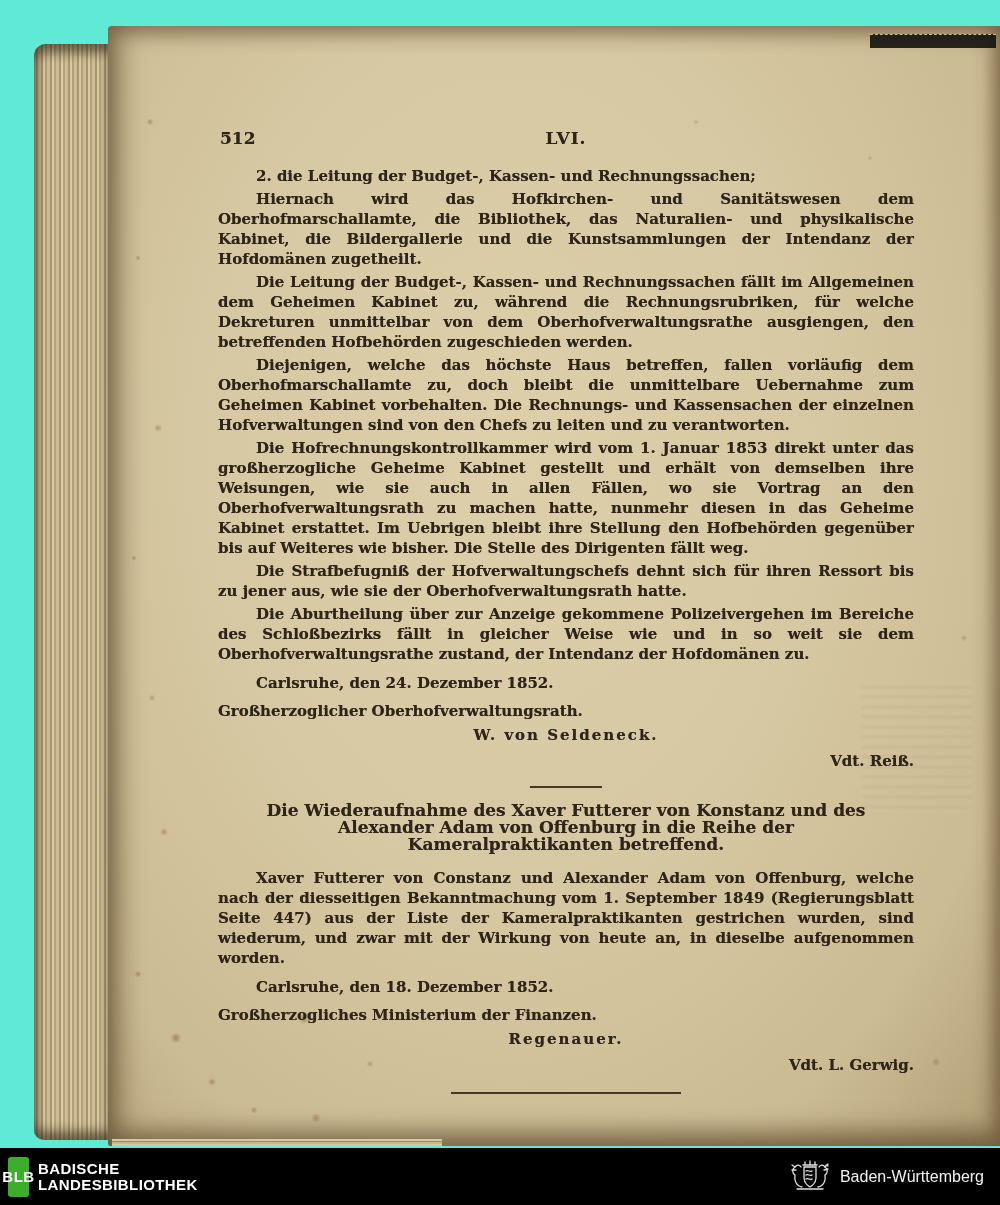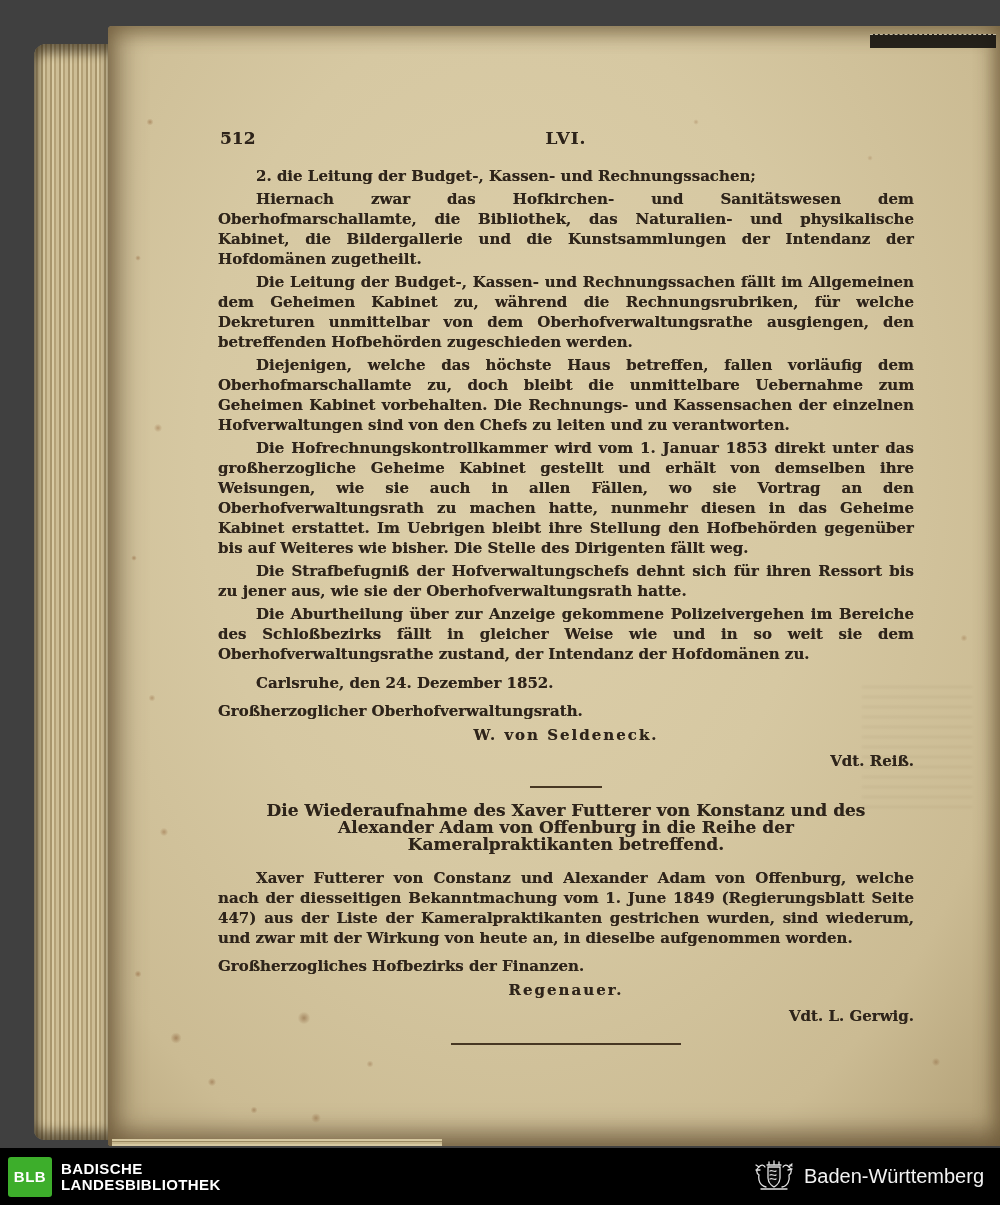--- a/index.html
+++ b/index.html
@@ -1,21 +1,21 @@
 <!DOCTYPE html>
 <html><head>
 <meta charset="utf-8">
 <style>
   html,body{margin:0;padding:0;}
   body{
     width:1000px;height:1205px;position:relative;overflow:hidden;
     background:#000;font-family:"DejaVu Serif", serif;
   }
   
-  .scan-area{position:absolute;left:0;top:0;width:1000px;height:1148px;background:#404040;}
+  .scan-area{position:absolute;left:0;top:0;width:1000px;height:1148px;background:#5eead4;}
   .book-edges{
     position:absolute;left:34px;top:44px;width:78px;height:1096px;
     background:repeating-linear-gradient(90deg,#d9cba4 0 2px,#b4a177 2px 4px,#cdbd95 4px 7px,#a8956c 7px 9px);
     border-radius:12px 0 0 10px;
     box-shadow:inset 0 0 14px rgba(50,38,20,.55), inset 0 10px 10px rgba(30,22,12,.4), inset 0 -10px 10px rgba(30,22,12,.4);
   }
   .bottom-page-edge{
     position:absolute;left:112px;top:1139px;width:330px;height:7px;
     background:repeating-linear-gradient(180deg,#d6c8a0 0 2px,#9c8a62 2px 3px,#c7b78d 3px 5px);
   }
@@ -77,64 +77,65 @@
     display:block;width:640px;margin:0 auto 15px;text-align:center;
     font-size:17px;line-height:17px;text-indent:0;
   }
   
   .footer{
     position:absolute;left:0;top:1148px;width:1000px;height:57px;background:#000;
     display:flex;align-items:center;color:#fff;
     font-family:"Liberation Sans", sans-serif;
   }
   .blb-logo{
-    width:44px;height:40px;margin-left:8px;background:#3dae2b;border-radius:3px;
+    width:21px;height:40px;margin-left:8px;background:#3dae2b;border-radius:3px;
     display:flex;align-items:center;justify-content:center;
     font-weight:bold;font-size:15px;letter-spacing:.5px;color:#fff;
   }
   .library-name{margin-left:9px;font-weight:bold;font-size:15px;line-height:16px;letter-spacing:.4px;}
   .footer-right{margin-left:auto;display:flex;align-items:center;gap:7px;padding-right:16px;}
-  .region-label{font-size:20px;color:#f2f2f2;}
+  .region-label{font-size:16px;color:#f2f2f2;}
 </style>
 </head>
 <body>
 
 <div class="scan-area">
   <div class="book-edges"></div>
 
   <div class="page">
     <div class="scan-edge-artifact"></div>
     <div class="foxing"></div>
     <div class="ink-bleedthrough"></div>
 
     <div class="text-block">
       <div class="page-head">
         <span class="page-number">512</span>
         <span class="chapter-heading">LVI.</span>
       </div>
 
       <p>2. die Leitung der Budget-, Kassen- und Rechnungssachen;</p>
-      <p>Hiernach zwar das Hofkirchen- und Sanitätswesen dem Oberhofmarschallamte, die Bibliothek, das Naturalien- und physikalische Kabinet, die Bildergallerie und die Kunstsammlungen der Intendanz der Hofdomänen zugetheilt.</p>
+      <p>Hiernach wird das Hofkirchen- und Sanitätswesen dem Oberhofmarschallamte, die Bibliothek, das Naturalien- und physikalische Kabinet, die Bildergallerie und die Kunstsammlungen der Intendanz der Hofdomänen zugetheilt.</p>
       <p>Die Leitung der Budget-, Kassen- und Rechnungssachen fällt im Allgemeinen dem Geheimen Kabinet zu, während die Rechnungsrubriken, für welche Dekreturen unmittelbar von dem Oberhofverwaltungsrathe ausgiengen, den betreffenden Hofbehörden zugeschieden werden.</p>
       <p>Diejenigen, welche das höchste Haus betreffen, fallen vorläufig dem Oberhofmarschallamte zu, doch bleibt die unmittelbare Uebernahme zum Geheimen Kabinet vorbehalten. Die Rechnungs- und Kassensachen der einzelnen Hofverwaltungen sind von den Chefs zu leiten und zu verantworten.</p>
       <p>Die Hofrechnungskontrollkammer wird vom 1. Januar 1853 direkt unter das großherzogliche Geheime Kabinet gestellt und erhält von demselben ihre Weisungen, wie sie auch in allen Fällen, wo sie Vortrag an den Oberhofverwaltungsrath zu machen hatte, nunmehr diesen in das Geheime Kabinet erstattet. Im Uebrigen bleibt ihre Stellung den Hofbehörden gegenüber bis auf Weiteres wie bisher. Die Stelle des Dirigenten fällt weg.</p>
       <p>Die Strafbefugniß der Hofverwaltungschefs dehnt sich für ihren Ressort bis zu jener aus, wie sie der Oberhofverwaltungsrath hatte.</p>
       <p>Die Aburtheilung über zur Anzeige gekommene Polizeivergehen im Bereiche des Schloßbezirks fällt in gleicher Weise wie und in so weit sie dem Oberhofverwaltungsrathe zustand, der Intendanz der Hofdomänen zu.</p>
 
       <p class="dateline">Carlsruhe, den 24. Dezember 1852.</p>
       <p class="authority">Großherzoglicher Oberhofverwaltungsrath.</p>
       <p class="signature">W. von Seldeneck.</p>
       <p class="countersign">Vdt. Reiß.</p>
 
       <hr class="rule rule-short">
 
       <span class="subject">Die Wiederaufnahme des Xaver Futterer von Konstanz und des Alexander Adam von Offenburg in die Reihe der Kameralpraktikanten betreffend.</span>
-      <p>Xaver Futterer von Constanz und Alexander Adam von Offenburg, welche nach der diesseitigen Bekanntmachung vom 1. June 1849 (Regierungsblatt Seite 447) aus der Liste der Kameralpraktikanten gestrichen wurden, sind wiederum, und zwar mit der Wirkung von heute an, in dieselbe aufgenommen worden.</p>
+      <p>Xaver Futterer von Constanz und Alexander Adam von Offenburg, welche nach der diesseitigen Bekanntmachung vom 1. September 1849 (Regierungsblatt Seite 447) aus der Liste der Kameralpraktikanten gestrichen wurden, sind wiederum, und zwar mit der Wirkung von heute an, in dieselbe aufgenommen worden.</p>
 
-      <p class="authority">Großherzogliches Hofbezirks der Finanzen.</p>
+      <p class="dateline">Carlsruhe, den 18. Dezember 1852.</p>
+      <p class="authority">Großherzogliches Ministerium der Finanzen.</p>
       <p class="signature">Regenauer.</p>
       <p class="countersign">Vdt. L. Gerwig.</p>
 
       <hr class="rule rule-long">
     </div>
   </div>
 
   <div class="bottom-page-edge"></div>
 </div>
 

